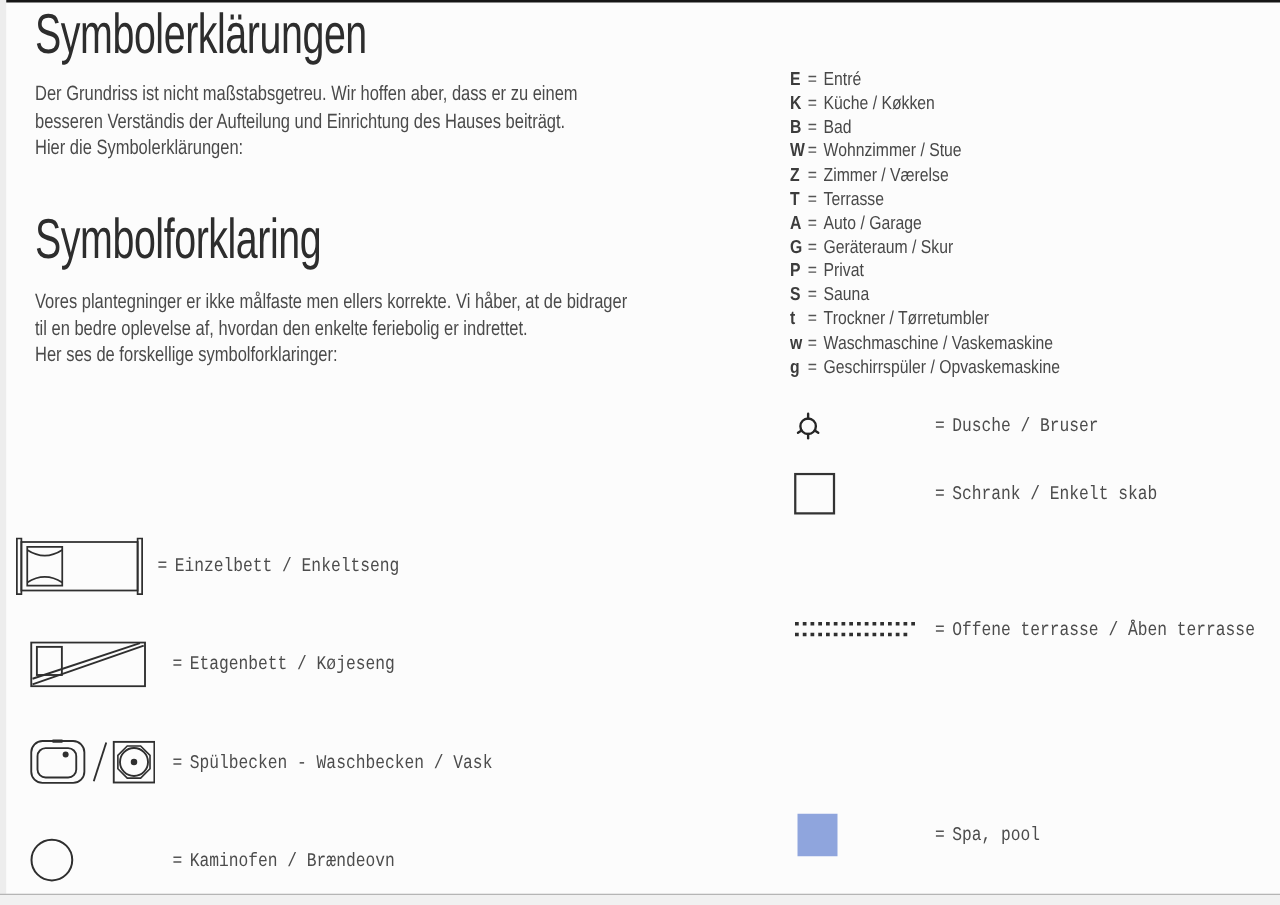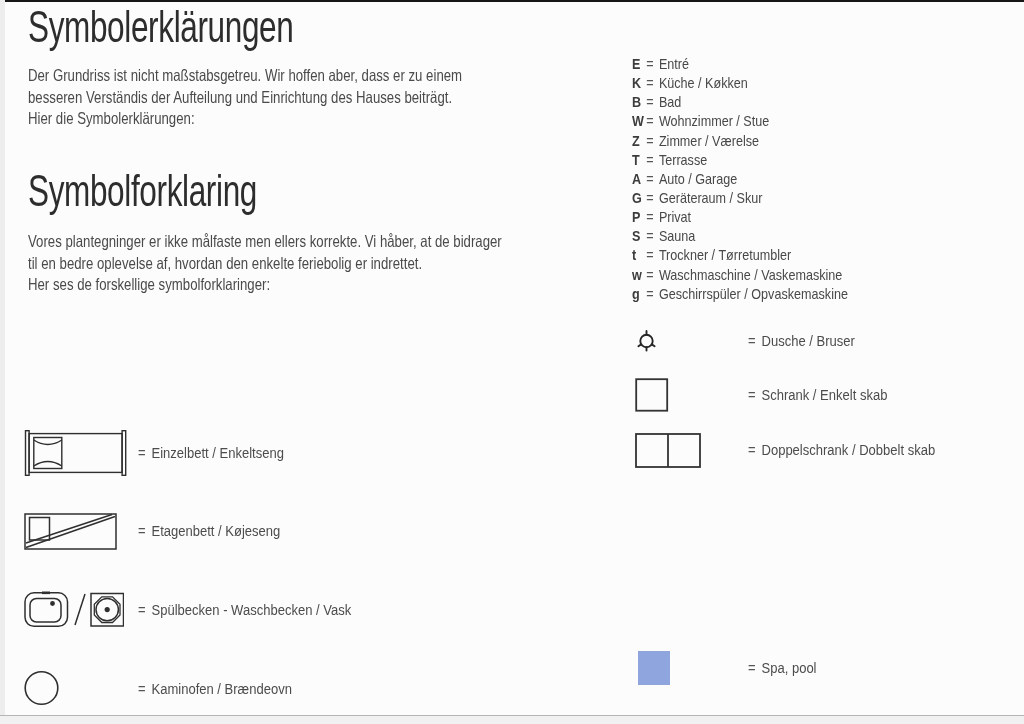--- a/index.html
+++ b/index.html
@@ -30,21 +30,21 @@
   .codes{position:absolute;left:632px;top:55px;}
   .code-row{
     display:flex;align-items:baseline;height:19.15px;font-size:15px;color:#484848;
     white-space:nowrap;transform:scaleX(.84);transform-origin:left top;
   }
   .code-letter{display:inline-block;width:17px;font-weight:700;color:#3c3c3c;}
   .code-eq{display:inline-block;width:15px;color:#555;}
   .code-name{color:#484848;}
 
   
-  .symrow{position:absolute;}
+  .symrow{position:absolute;font-family:Liberation Mono, monospace;}
   .symlabel{
     position:absolute;top:50%;font-size:15.5px;color:#4c4c4c;white-space:nowrap;
     transform:translateY(-50%) scaleX(.84);transform-origin:left center;
   }
   .symlabel .eq{margin-right:7px;color:#555;}
   .lbl-left{left:114px;}
   .lbl-right{left:113px;}
   svg{display:block;}
   .swatch{position:absolute;left:3px;top:0;}
 </style>
@@ -133,21 +133,21 @@
         <span class="code-name">Waschmaschine / Vaskemaskine</span>
       </div>
     <div class="code-row">
         <span class="code-letter">g</span>
         <span class="code-eq">=</span>
         <span class="code-name">Geschirrspüler / Opvaskemaskine</span>
       </div>
   </div>
 
 
-  <div class="symrow" style="left:24px;top:430px;width:540px;height:46px">
+  <div class="symrow" style="left:12px;top:430px;width:540px;height:46px">
     <svg width="104" height="46" viewBox="0 0 104 46">
       <g fill="none" stroke="#2f2f2f" stroke-width="1.4">
         <rect x="1.5" y="0.7" width="3.6" height="44.6"></rect>
         <rect x="5.1" y="3.6" width="93" height="38.8"></rect>
         <rect x="98.1" y="0.7" width="3.6" height="44.6"></rect>
         <rect x="9.8" y="7.5" width="28" height="31"></rect>
         <path d="M9.8,10 Q23.8,19 37.8,10"></path>
         <path d="M9.8,36 Q23.8,27 37.8,36"></path>
       </g>
     </svg>
@@ -203,30 +203,30 @@
     <span class="symlabel lbl-right"><span class="eq">=</span><span>Dusche / Bruser</span></span>
   </div>
 
   <div class="symrow" style="left:635px;top:378px;width:380px;height:33px">
     <svg width="34" height="34" viewBox="0 0 34 34">
       <rect x="1.2" y="1.2" width="31" height="31.5" fill="none" stroke="#333333" stroke-width="1.8"></rect>
     </svg>
     <span class="symlabel lbl-right"><span class="eq">=</span><span>Schrank / Enkelt skab</span></span>
   </div>
 
-  <div class="symrow" style="left:635px;top:433px;width:380px;height:34px">
-    <svg width="66" height="35" viewBox="0 0 66 35">
-      <g fill="none" stroke="#333333" stroke-width="1.8">
-        <rect x="1" y="1" width="64" height="33"></rect>
-        <line x1="33" y1="1" x2="33" y2="34"></line>
-      </g>
-    </svg>
-    <span class="symlabel lbl-right"><span class="eq">=</span><span>Doppelschrank / Dobbelt skab</span></span>
-  </div>
-
+
+  <div class="symrow" style="left:635px;top:496px;width:380px;height:16px">
+    <svg width="100" height="16" viewBox="0 0 100 16">
+      <g stroke="#2f2f2f" stroke-width="2.8" stroke-dasharray="3 3.2" fill="none">
+        <line x1="1" y1="3" x2="98" y2="3"></line>
+        <line x1="1" y1="11.5" x2="94" y2="11.5"></line>
+      </g>
+    </svg>
+    <span class="symlabel lbl-right"><span class="eq">=</span><span>Offene terrasse / Åben terrasse</span></span>
+  </div>
 
 
 
   <div class="symrow" style="left:635px;top:651px;width:380px;height:34px">
     <div class="swatch" style="width: 32px; height: 34px; background: rgb(143, 165, 221);"></div>
     <span class="symlabel lbl-right"><span class="eq">=</span><span>Spa, pool</span></span>
   </div>
 </div>
 
 </body></html>

